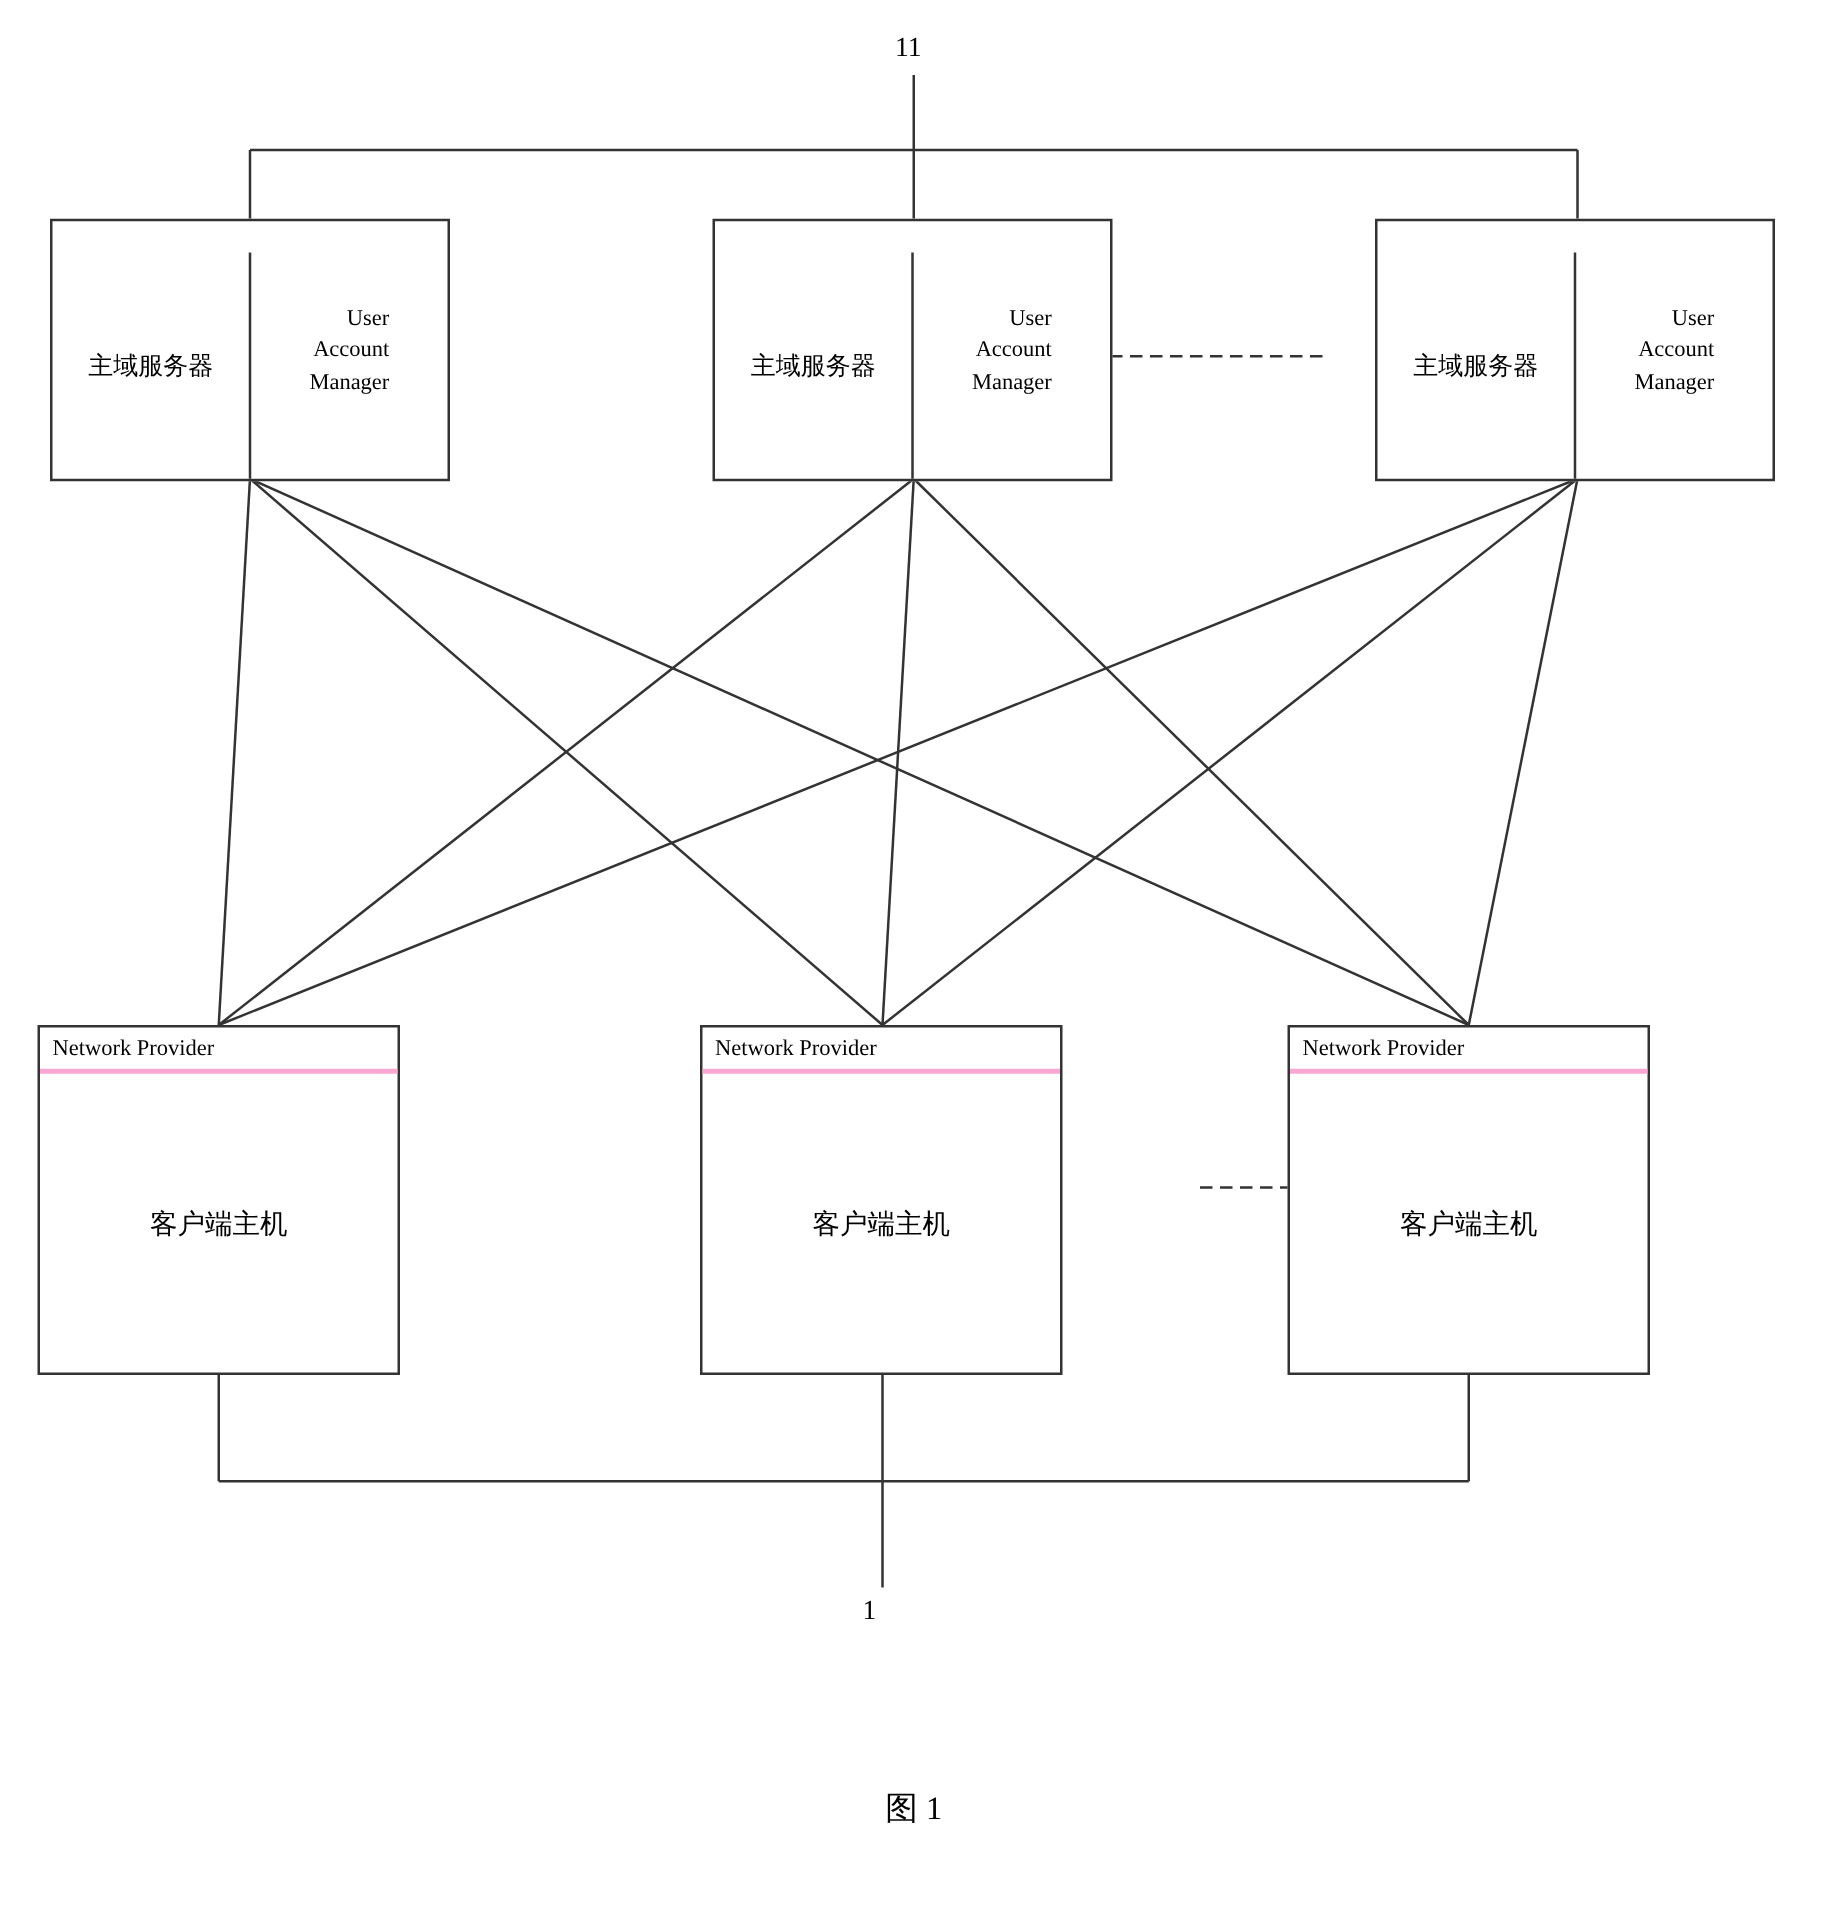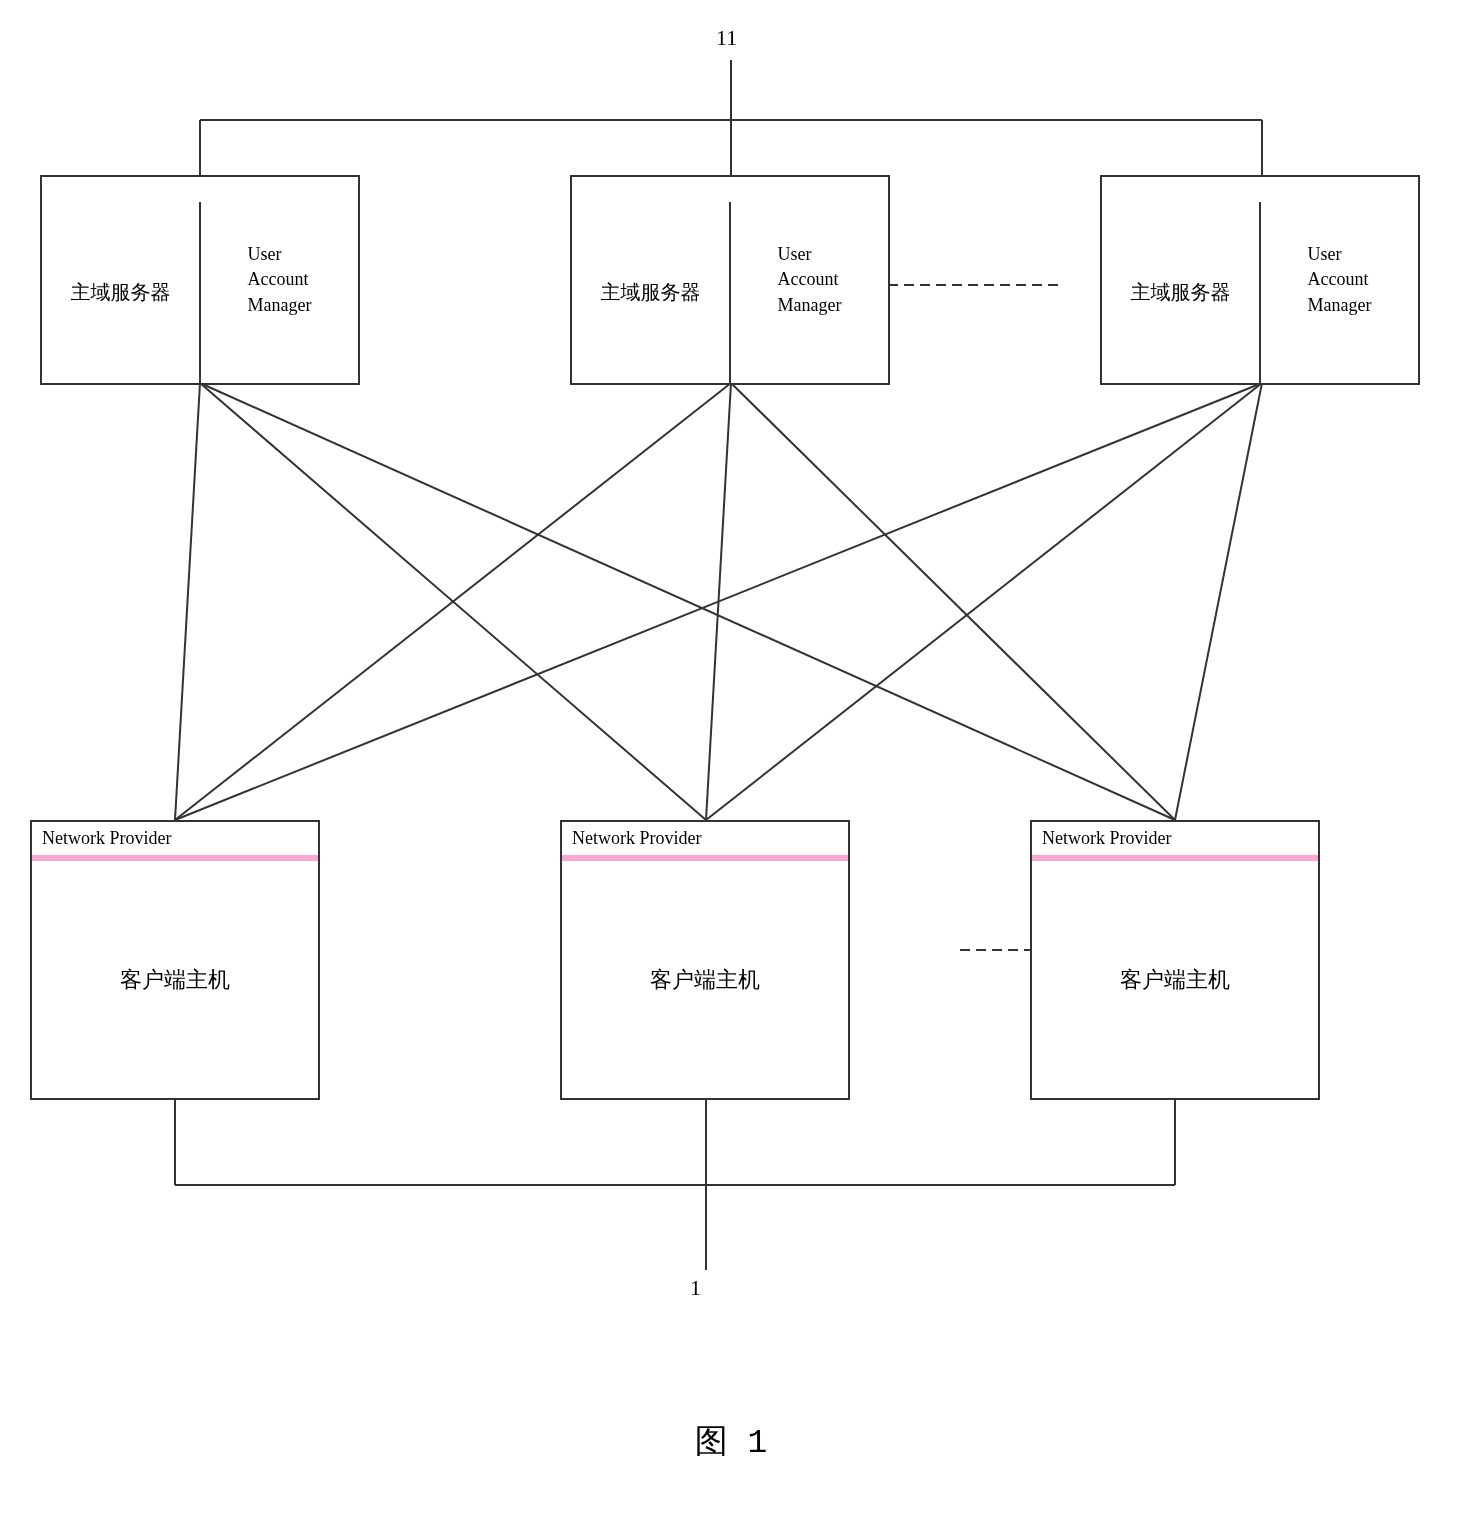--- a/index.html
+++ b/index.html
@@ -44,47 +44,48 @@
     }
     .split-box .right-cell {
       flex: 1;
       display: flex;
       align-items: center;
       justify-content: center;
       font-size: 18px;
       font-family: serif;
       padding: 8px;
       line-height: 1.4;
+      text-align: right;
     }
     .client-box {
       position: absolute;
       border: 2px solid #333;
       background: #fff;
       display: flex;
       flex-direction: column;
     }
     .client-box .top-row {
-      border-bottom: 6px solid #f9a8d4;
+      border-bottom: 4px solid #f9a8d4;
       padding: 6px 10px;
       font-size: 18px;
       font-family: serif;
     }
     .client-box .bottom-row {
       flex: 1;
       display: flex;
       align-items: center;
       justify-content: center;
       font-size: 22px;
       font-family: Liberation Serif, serif;
       padding: 0;
     }
     .figure-label {
       position: absolute;
-      font-size: 33px;
-      font-family: Liberation Mono, monospace;
+      font-size: 26px;
+      font-family: Liberation Serif, serif;
       text-align: left;
     }
     .ref-label {
       position: absolute;
       font-size: 22px;
       font-family: serif;
     }
   </style>
 </head>
 <body>

